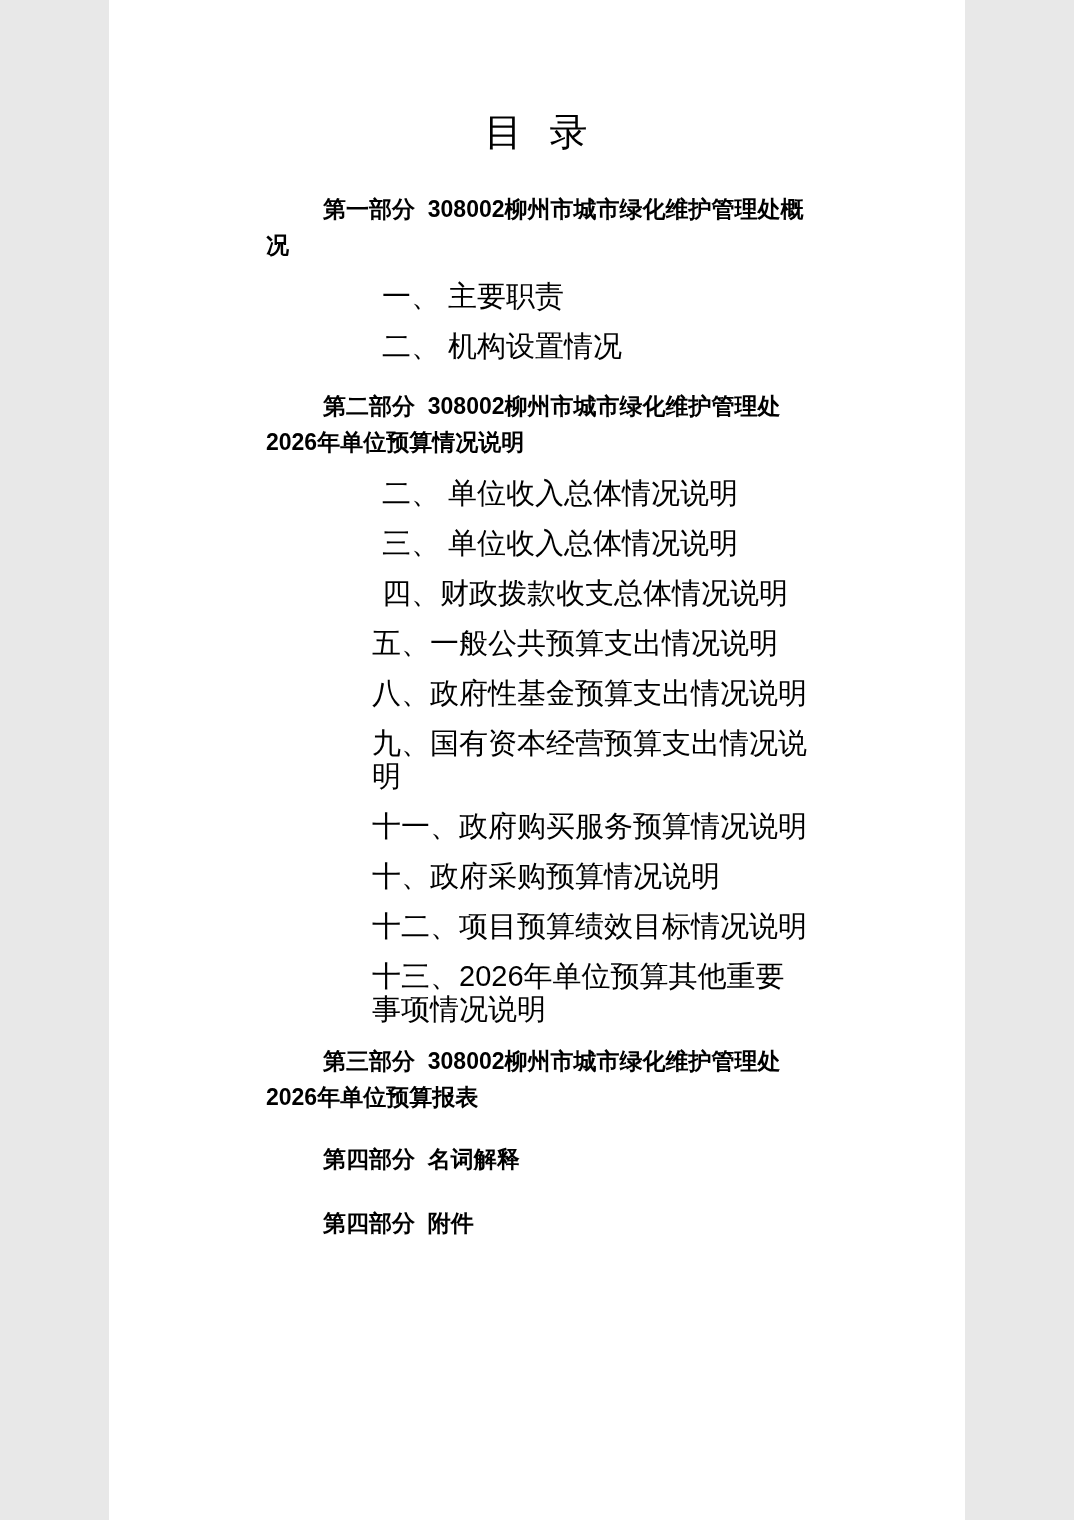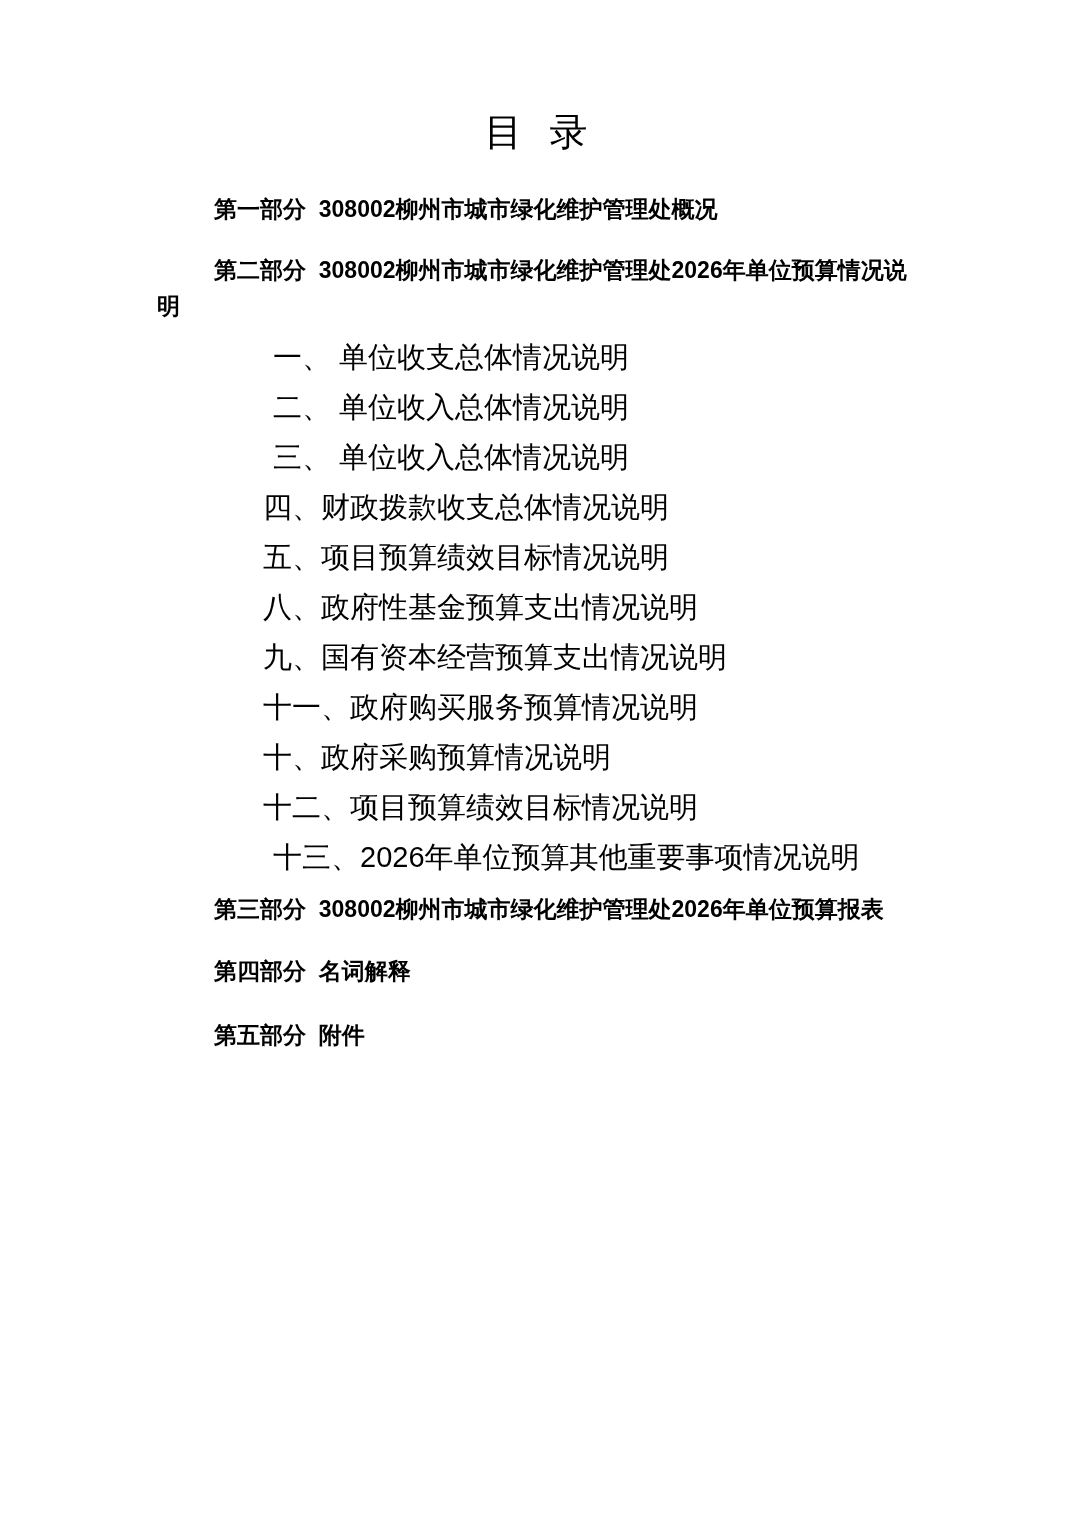--- a/index.html
+++ b/index.html
@@ -1,19 +1,19 @@
 <!DOCTYPE html>
 <html><head>
 <meta charset="utf-8">
 <style>
   * { margin: 0; padding: 0; box-sizing: border-box; }
   html, body { background: #e8e8e8; }
   .page {
     position: relative;
-    width: 1074px;
+    width: 856px;
     height: 1520px;
     margin: 0 auto;
     background: #ffffff;
     color: #000000;
     font-family: "Liberation Sans", sans-serif;
     padding: 105px 157px 0 157px;
     overflow: hidden;
   }
   .doc-title {
     font-size: 38px;
@@ -51,44 +51,47 @@
 </style>
 </head>
 <body>
 
 <div class="page">
 
   <div class="doc-title">目  录</div>
 
   <div class="section">
     <div class="sec-heading h-part1">第一部分  308002柳州市城市绿化维护管理处概况</div>
+    <div class="section-items items-part1">
+        <div class="toc-item">一、 主要职责</div>
+        <div class="toc-item">二、 机构设置情况</div>
+      </div>
   </div>
 
   <div class="section">
     <div class="sec-heading h-part2">第二部分  308002柳州市城市绿化维护管理处2026年单位预算情况说明</div>
     <div class="section-items items-part2">
-        <div class="toc-item">一、 单位收支总体情况说明</div>
         <div class="toc-item">二、 单位收入总体情况说明</div>
         <div class="toc-item">三、 单位收入总体情况说明</div>
         <div class="toc-item">四、财政拨款收支总体情况说明</div>
-        <div class="toc-item">五、项目预算绩效目标情况说明</div>
+        <div class="toc-item">五、一般公共预算支出情况说明</div>
         <div class="toc-item">八、政府性基金预算支出情况说明</div>
         <div class="toc-item">九、国有资本经营预算支出情况说明</div>
         <div class="toc-item">十一、政府购买服务预算情况说明</div>
         <div class="toc-item">十、政府采购预算情况说明</div>
         <div class="toc-item">十二、项目预算绩效目标情况说明</div>
         <div class="toc-item">十三、2026年单位预算其他重要事项情况说明</div>
       </div>
   </div>
 
   <div class="section">
     <div class="sec-heading h-part3">第三部分  308002柳州市城市绿化维护管理处2026年单位预算报表</div>
   </div>
 
   <div class="section">
     <div class="sec-heading h-part4">第四部分  名词解释</div>
   </div>
 
   <div class="section">
-    <div class="sec-heading h-part5">第五部分  附件</div>
+    <div class="sec-heading h-part5">第四部分  附件</div>
   </div>
 
 </div>
 
 </body></html>

